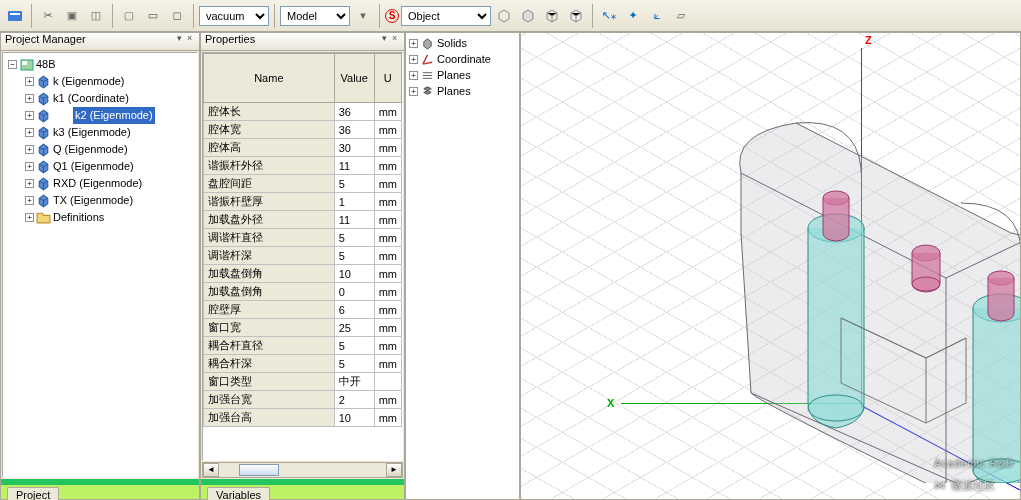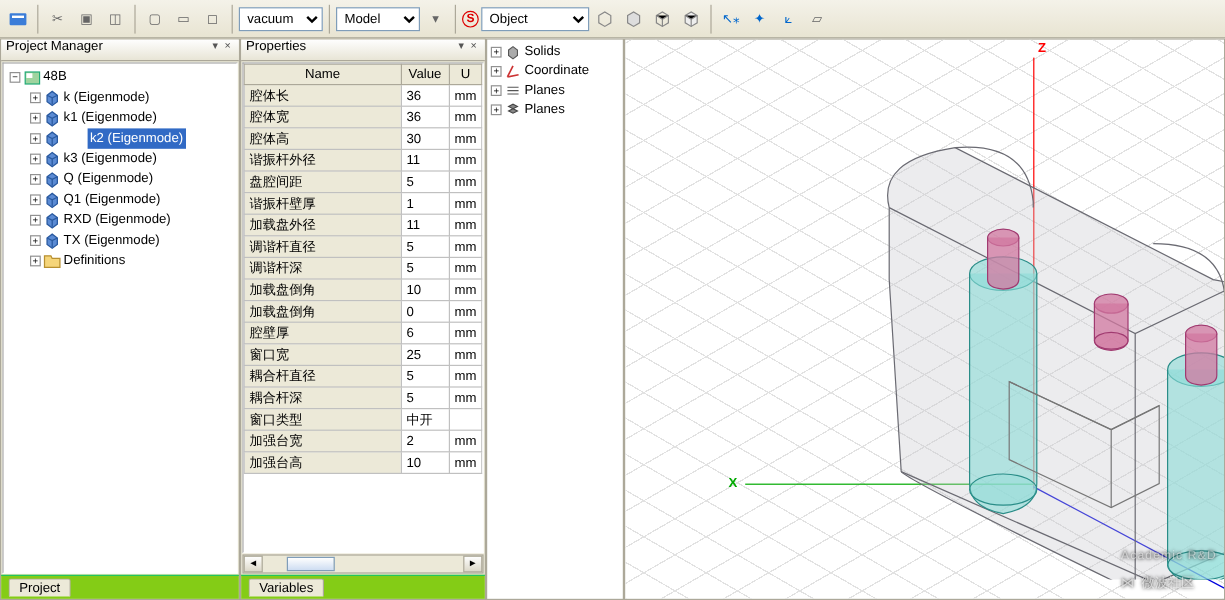--- a/index.html
+++ b/index.html
@@ -12,36 +12,36 @@
 .tb-sel { height:20px; border:1px solid #7f9db9; background:#fff; font-size:11px; padding:1px 2px; min-width:70px; }
 .tb-red { color:#d00; font-weight:bold; border:1px solid #d00; border-radius:50%; width:14px; height:14px; font-size:10px; display:flex; align-items:center; justify-content:center; }
 
 .main { display:flex; height:468px; }
 
 .panel { display:flex; flex-direction:column; border:1px solid #aca899; background:#ece9d8; }
 .panel-hd { height:18px; background:linear-gradient(#fefefe,#e8e5d6); border-bottom:1px solid #aca899; display:flex; align-items:flex-start; padding:0 4px; font-size:11px; justify-content:space-between; }
 .panel-hd .ctl { display:flex; gap:2px; }
 .panel-hd .dot { width:8px; height:8px; font-size:9px; cursor:pointer; color:#555; }
 .panel-body { flex:1; background:#fff; border:1px inset #fff; overflow:auto; margin:1px; }
-.panel-tab { height:20px; background:#84cc16; border-top:1px solid #22c55e; padding:2px 6px; font-size:11px; }
+.panel-tab { height:20px; background:#bef264; border-top:6px solid #22c55e; padding:2px 6px; font-size:11px; }
 .panel-tab span { display:inline-block; background:#ece9d8; border:1px solid #aca899; border-bottom:none; padding:1px 8px; border-radius:2px 2px 0 0; cursor:pointer; }
 
 .proj { width:200px; }
 .tree { padding:3px 2px; font-size:11px; line-height:17px; }
 .tn { display:flex; align-items:center; gap:2px; white-space:nowrap; padding:0 1px; cursor:pointer; }
 .tn .exp { width:9px; height:9px; border:1px solid #919191; font-size:8px; line-height:7px; text-align:center; color:#000; background:#fff; }
 .tn .ic { width:15px; height:15px; display:inline-flex; align-items:center; justify-content:center; }
 .tn.sel span.lbl { background:#316ac5; color:#fff; padding:0 2px;margin-left:20px; }
 .tree ul { list-style:none; padding-left:17px; }
 .tree>ul { padding-left:2px; }
 .ic-prj svg, .ic-mdl svg, .ic-fld svg { width:14px; height:14px; }
 
 .props { width:205px; }
 .prop-tbl { width:100%; border-collapse:collapse; font-size:11px; }
-.prop-tbl th { background:#ece9d8; border:1px solid #aca899; padding:2px 4px; font-weight:normal; text-align:center; height:16px; }
+.prop-tbl th { background:#ece9d8; border:1px solid #aca899; padding:18px 4px; font-weight:normal; text-align:center; height:16px; }
 .prop-tbl td { border:1px solid #c0c0c0; padding:1px 4px; height:17px; background:#fff; }
 .prop-tbl td:first-child { background:#ece9d8; white-space:nowrap; }
 .prop-tbl td:nth-child(2) { text-align:left; width:40px; }
 .prop-tbl td:nth-child(3) { width:24px; }
 .scrollbar { height:16px; background:#ece9d8; border:1px solid #aca899; display:flex; align-items:center; margin:0 1px 1px 1px; }
 .sb-btn { width:16px; height:14px; background:linear-gradient(#fefefe,#dcd8c8); border:1px solid #aca899; font-size:8px; text-align:center; line-height:12px; cursor:pointer; }
 .sb-thumb { width:40px; height:12px; background:linear-gradient(#fefefe,#ceddf2); border:1px solid #7f9db9; margin-left:20px; }
 
 .mtree { width:115px; border:1px solid #aca899; background:#fff; padding:2px; }
 .mtree .tn { line-height:16px; }
@@ -155,21 +155,21 @@
               </li>
               <li>
                 <div class="tn">
                   <span class="exp">+</span>
                   <span class="ic">
                     <svg viewBox="0 0 14 14">
                       <path d="M3 5l4-3 4 3v5l-4 3-4-3z" fill="#5b8bd4" stroke="#2a5aa0"></path>
                       <path d="M3 5l4 2 4-2M7 7v5" stroke="#2a5aa0" fill="none"></path>
                     </svg>
                   </span>
-                  <span class="lbl">k1  (Eigenmode)</span>
+                  <span class="lbl">k1  (Coordinate)</span>
                 </div>
               </li>
               <li>
                 <div class="tn sel">
                   <span class="exp">+</span>
                   <span class="ic">
                     <svg viewBox="0 0 14 14">
                       <path d="M3 5l4-3 4 3v5l-4 3-4-3z" fill="#5b8bd4" stroke="#2a5aa0"></path>
                       <path d="M3 5l4 2 4-2M7 7v5" stroke="#2a5aa0" fill="none"></path>
                     </svg>

